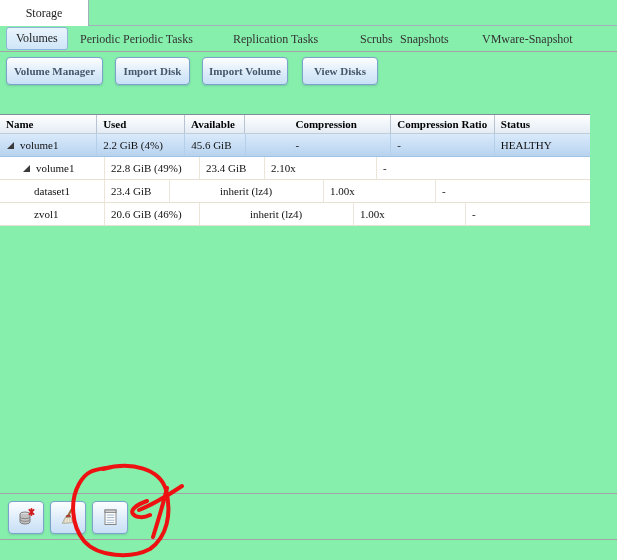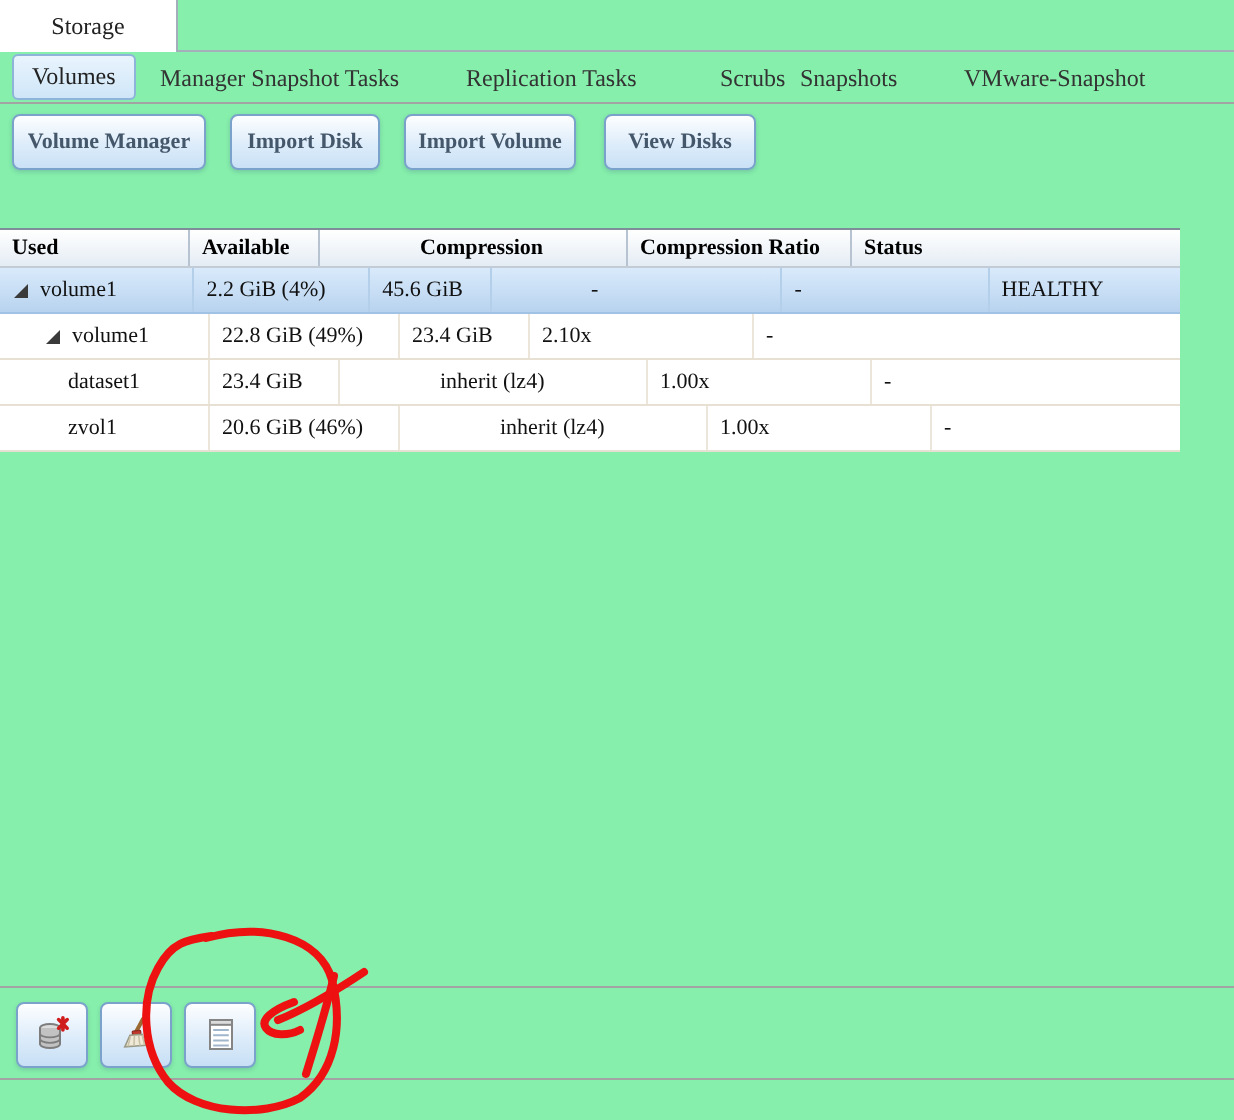--- a/index.html
+++ b/index.html
@@ -69,35 +69,36 @@
 <body>
 
 <div class="screen">
 
   <div class="main-tab">
     <span>Storage</span>
   </div>
   <div class="tabline"></div>
 
   <span class="subtab sel st0">Volumes</span>
-  <span class="subtab st1">Manager Snapshot Tasks</span>
+  <span class="subtab st1">Periodic Periodic Tasks</span>
   <span class="subtab st2">Replication Tasks</span>
   <span class="subtab st3">Scrubs</span>
   <span class="subtab st4">Snapshots</span>
   <span class="subtab st5">VMware-Snapshot</span>
 
   <div class="hline l1"></div>
 
   <div class="tbtn b0">Volume Manager</div>
   <div class="tbtn b1">Import Disk</div>
   <div class="tbtn b2">Import Volume</div>
   <div class="tbtn b3">View Disks</div>
 
   <div class="grid">
     <div class="ghead">
+      <div class="hc c0">Name</div>
       <div class="hc c1">Used</div>
       <div class="hc c2">Available</div>
       <div class="hc c3">Compression</div>
       <div class="hc c4">Compression Ratio</div>
       <div class="hc c5">Status</div>
     </div>
 
     <div class="grow sel">
       <div class="bc c0 ind1">
           <span class="tri"></span>

